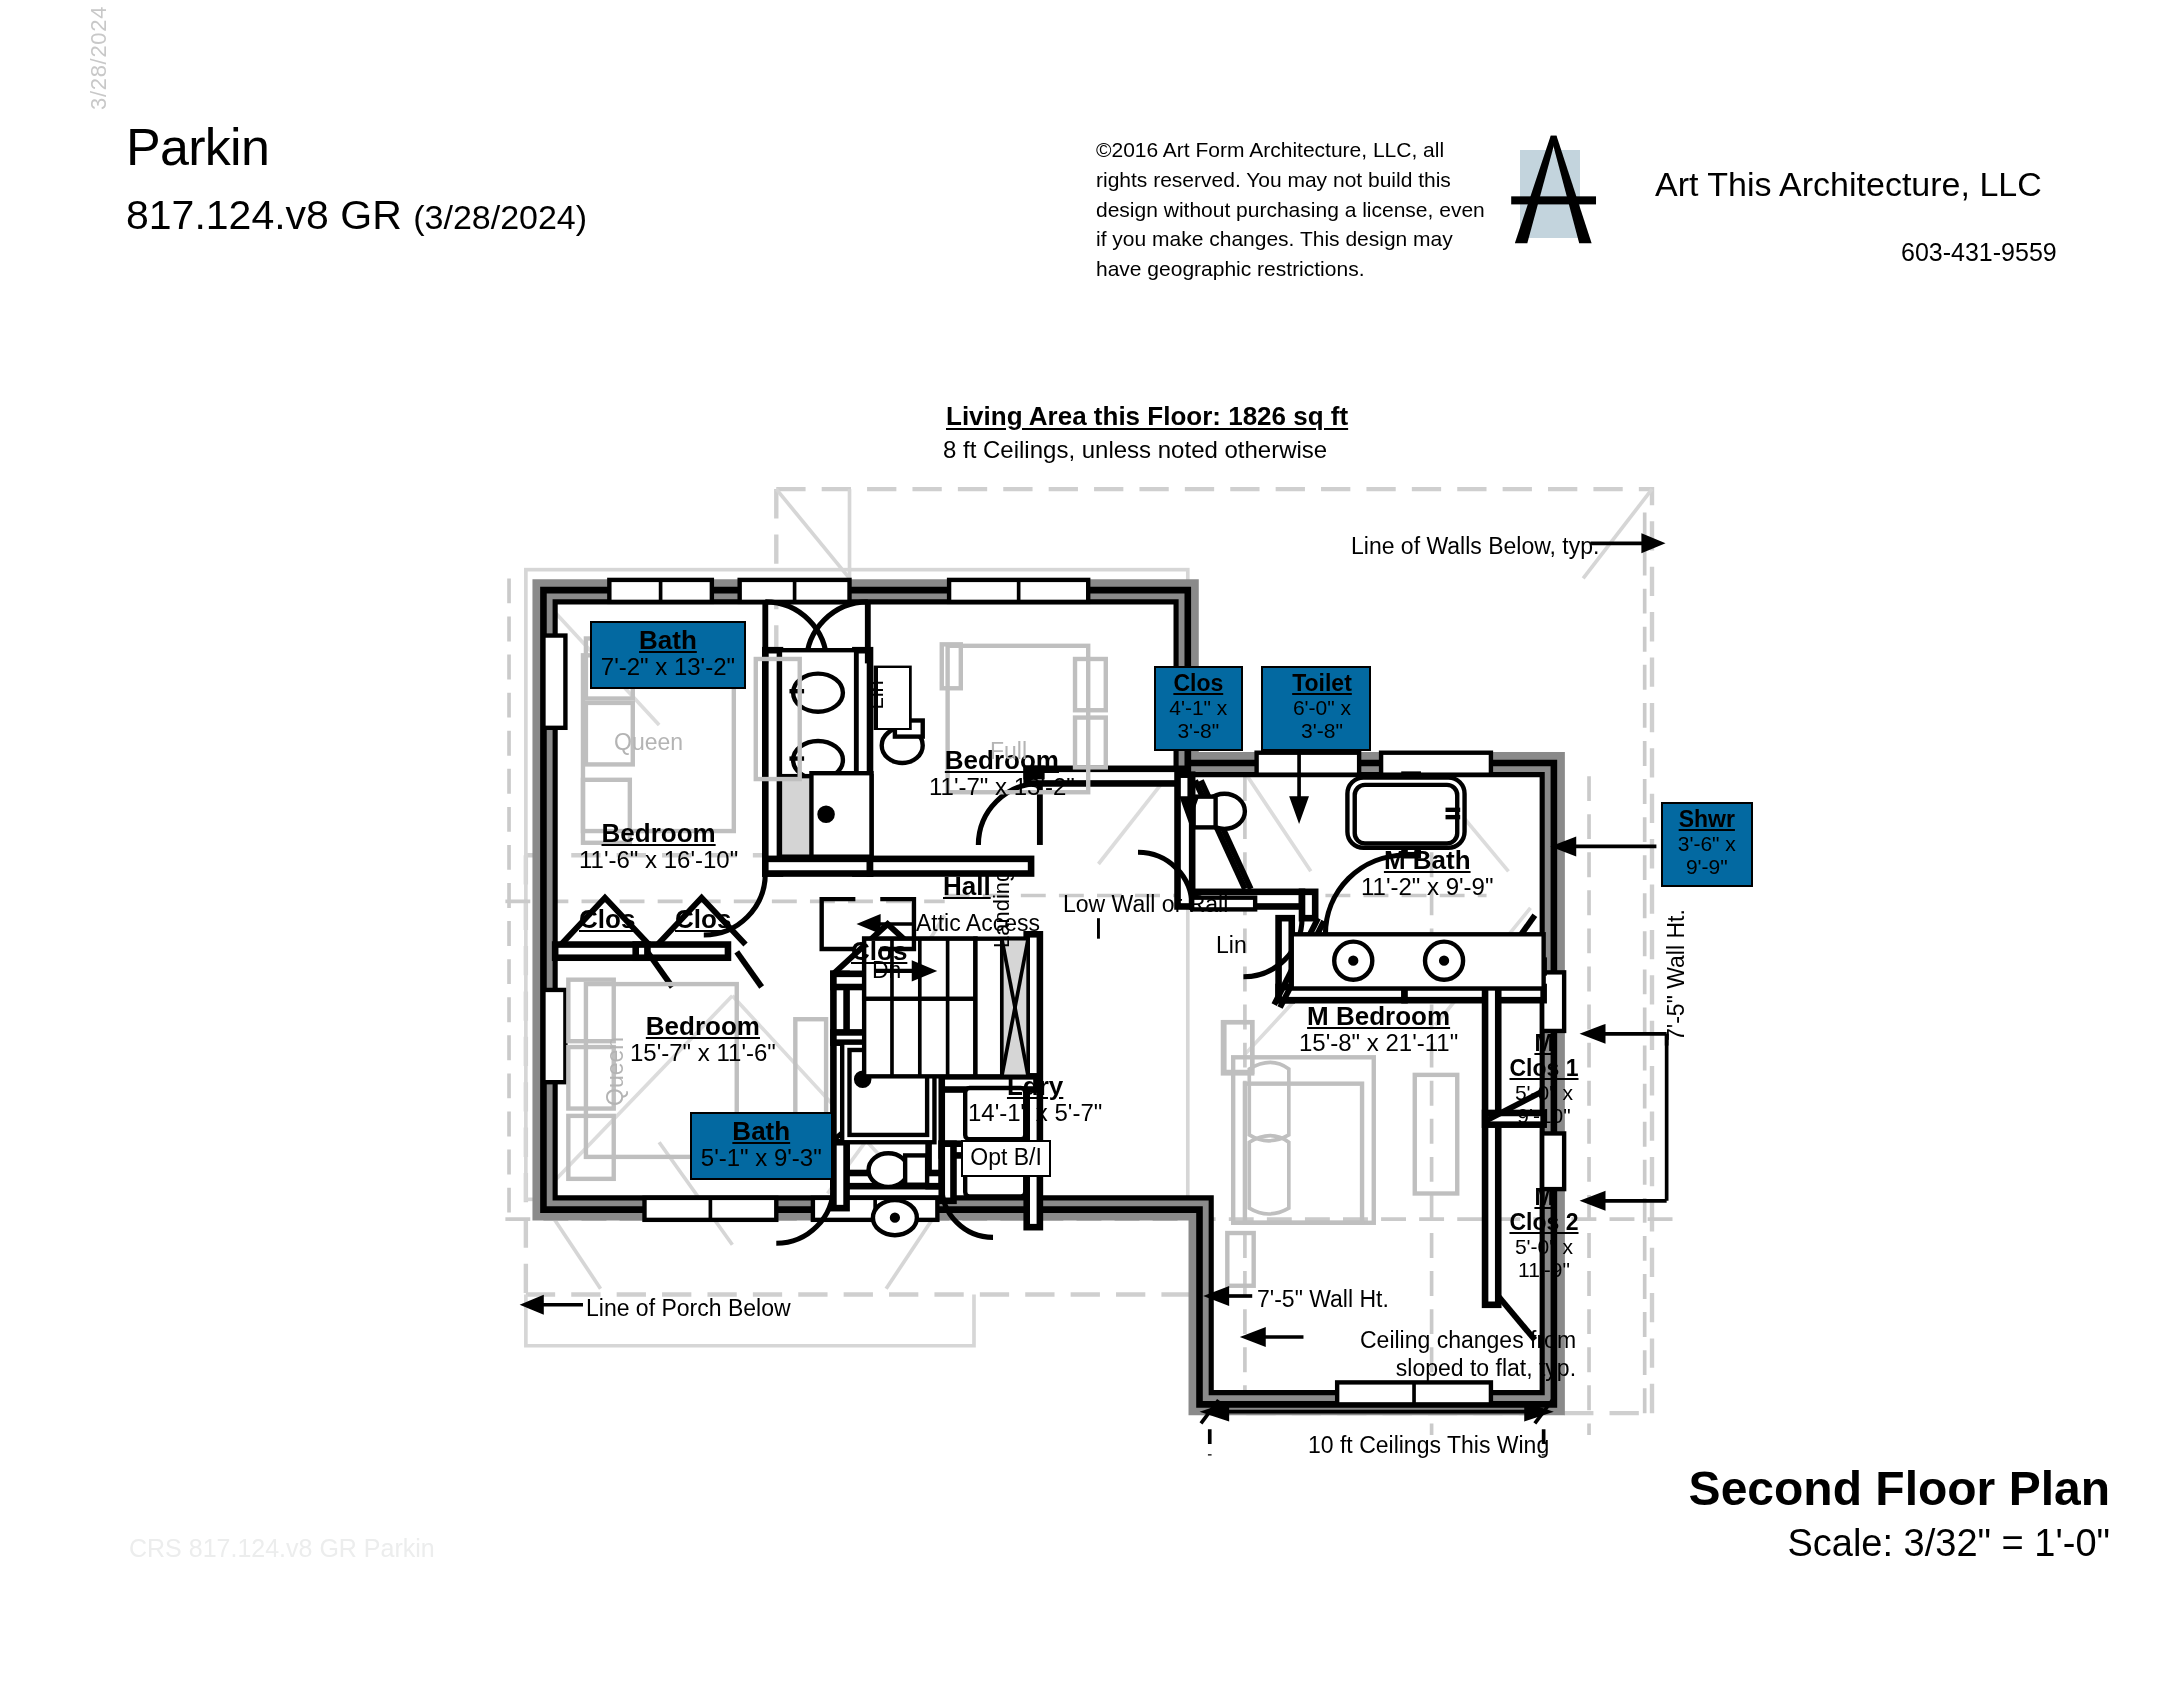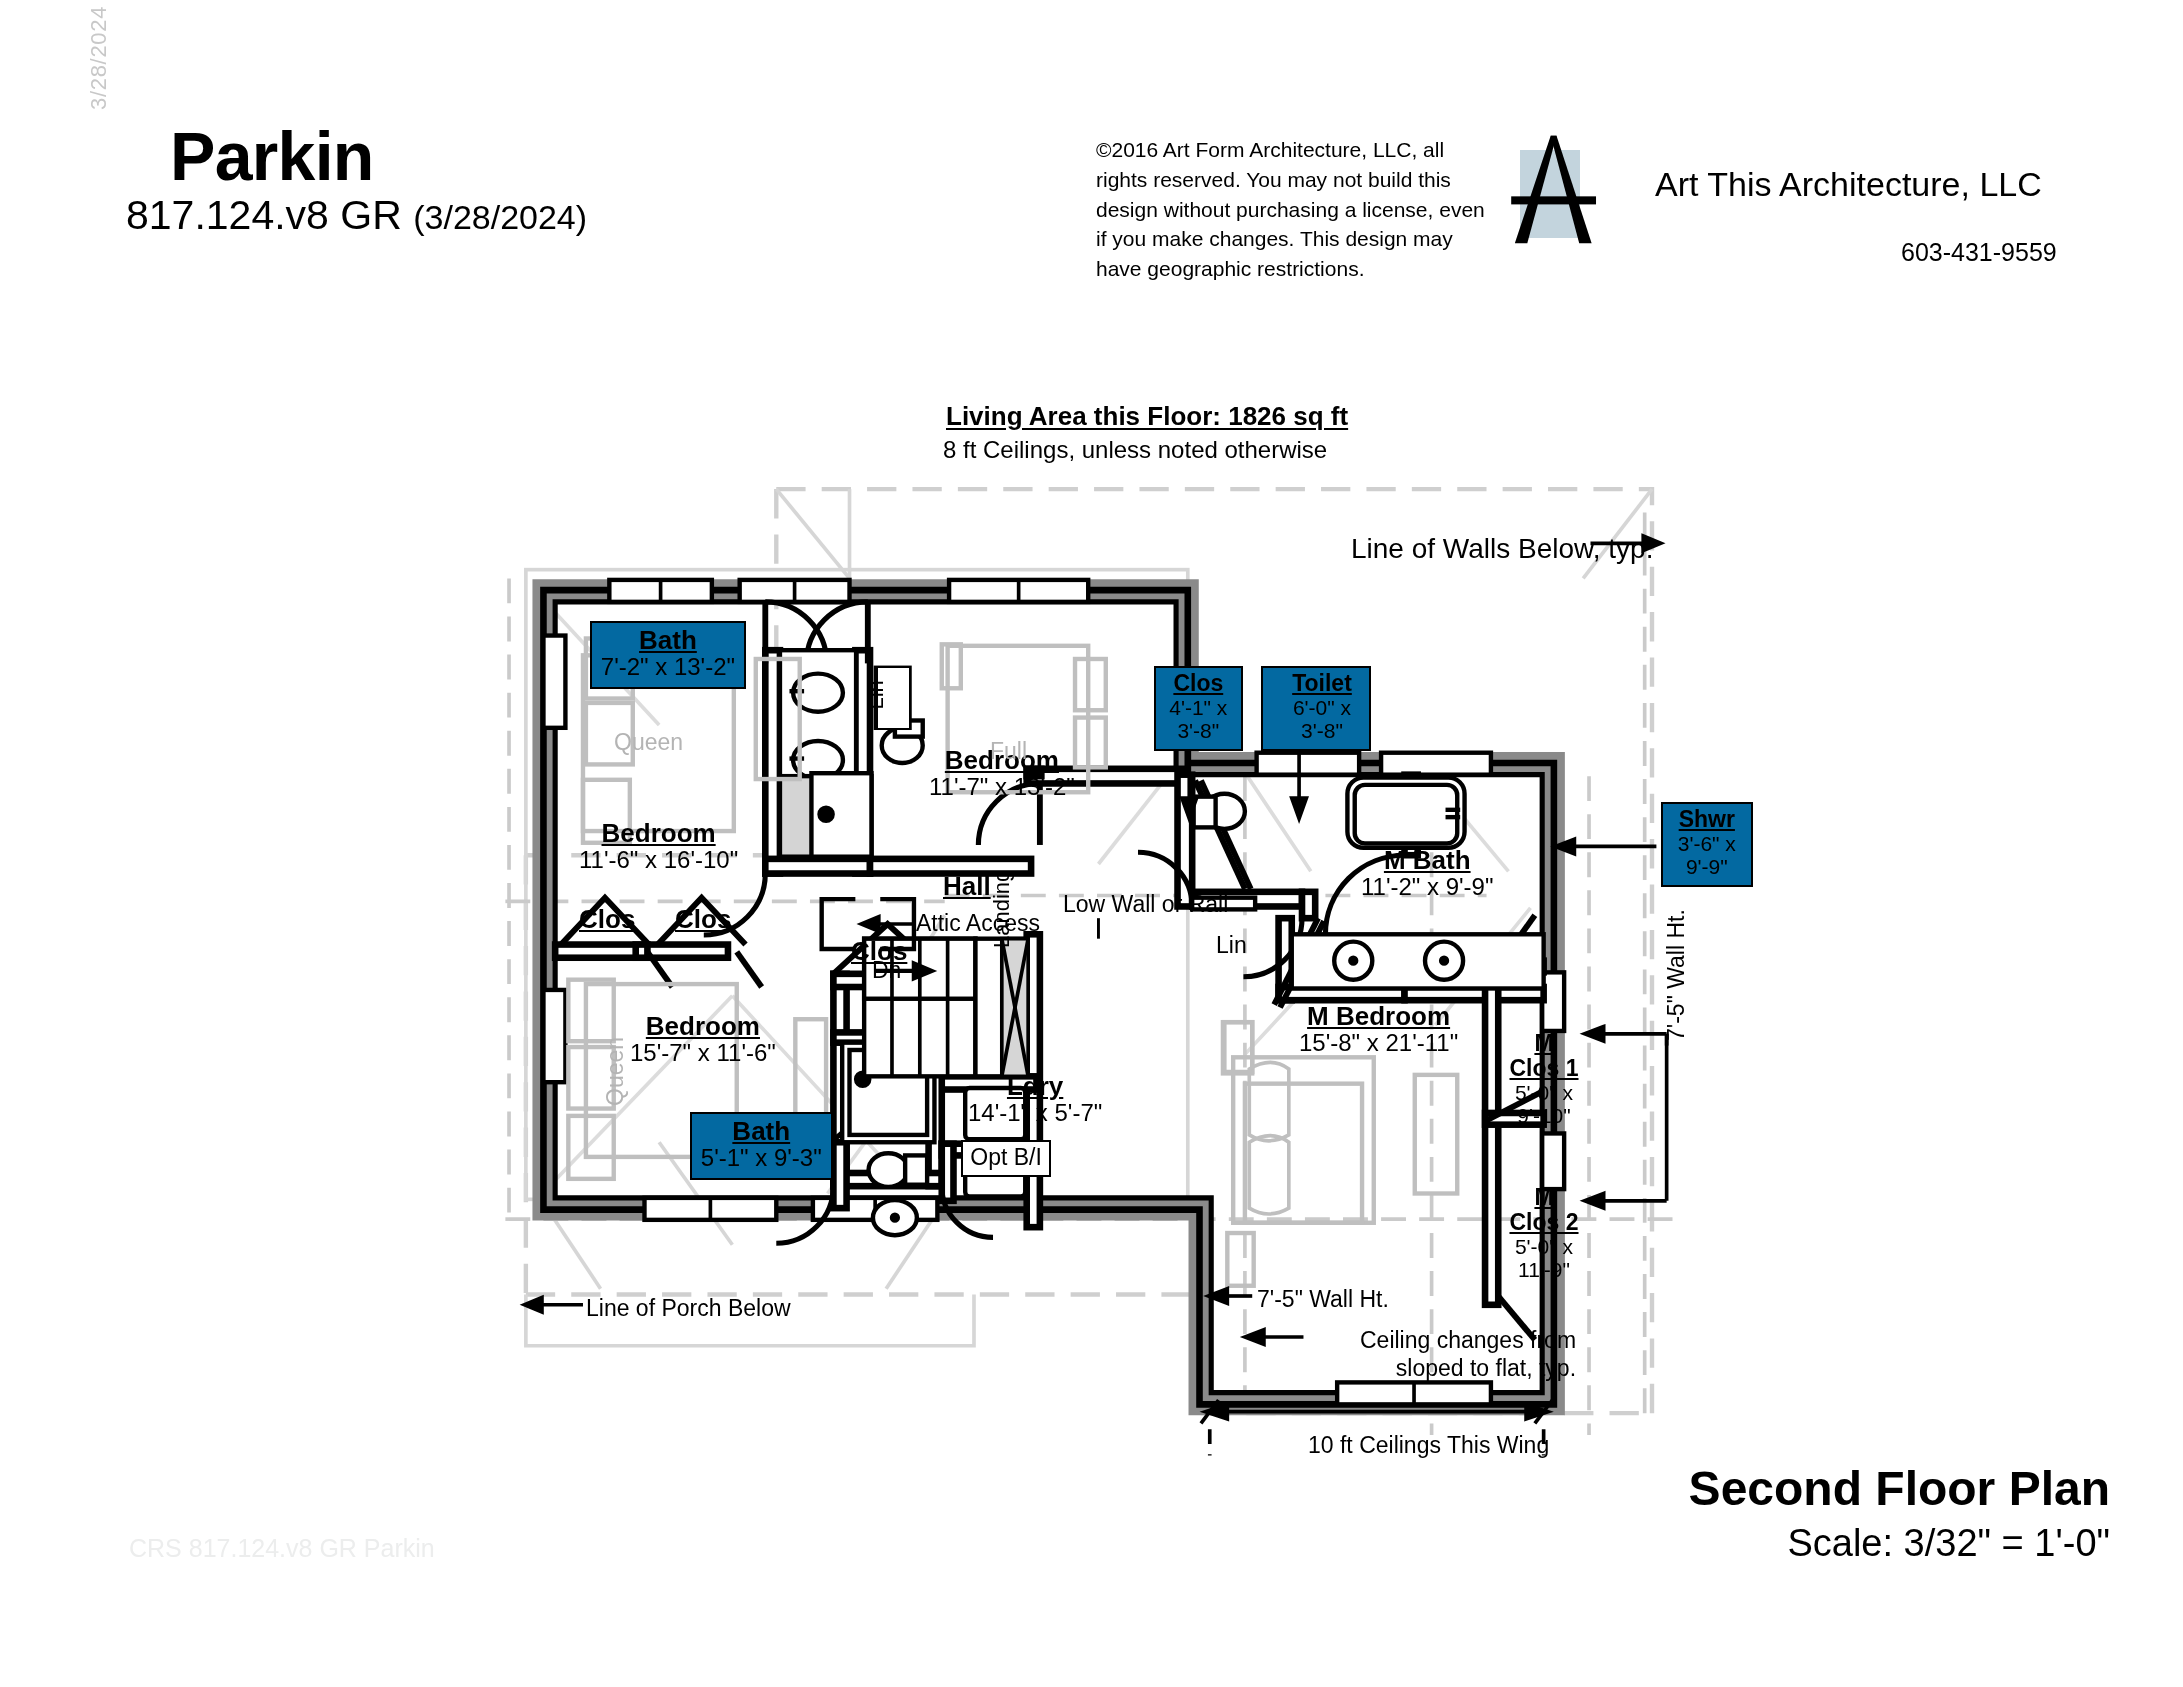--- a/index.html
+++ b/index.html
@@ -10,21 +10,21 @@
   }
   .abs{position:absolute;}
   .nosel{user-select:none;}
 
   
   #date-stamp{
     left:86px;top:110px;width:139px;
     transform:rotate(-90deg);transform-origin:left top;
     font-size:22px;color:#c8c8c8;letter-spacing:0.7px;white-space:nowrap;
   }
-  #project-name{left:126px;top:117px;font-size:68px;font-weight:bold;letter-spacing:-0.7px;margin-left:44px;}
+  #project-name{left:126px;top:117px;font-size:52px;font-weight:normal;letter-spacing:-0.7px;}
   #plan-code{left:126px;top:192px;font-size:41px;white-space:nowrap;}
   #plan-code .paren{font-size:34px;}
 
   #copyright{
     left:1096px;top:135px;width:395px;font-size:21px;line-height:1.42;
   }
   #logo-wrap{left:1505px;top:132px;width:125px;height:117px;}
   #logo-sq{left:15.4px;top:17.6px;width:60px;height:88px;background:#c3d4dd;}
   #firm-name{left:1655px;top:165px;font-size:34px;white-space:nowrap;}
   #firm-phone{left:1901px;top:238px;font-size:25px;white-space:nowrap;}
@@ -46,21 +46,21 @@
   .room-dim.sm{font-size:21px;}
 
   .boxed{background:#0369a1;border:2.2px solid #000;padding:2.9px 8.8px 5.9px;}
   .plainbox{background:#fff;border:2.2px solid #000;padding:2.2px 7.3px 3.7px;font-size:23px;}
 
   .tag{font-size:22px;white-space:nowrap;}
   .ghost{color:#b4b4b4;font-size:23px;white-space:nowrap;}
   .ghost-vert{color:#b4b4b4;font-size:23px;white-space:nowrap;
      transform:rotate(-90deg);transform-origin:left top;}
 
-  #annot-walls-below{left:1351px;top:533px;font-size:28px;white-space:nowrap;}
+  #annot-walls-below{left:1351px;top:533px;font-size:23px;white-space:nowrap;}
   #annot-porch-below{left:586px;top:1295px;font-size:23px;white-space:nowrap;}
   #annot-attic{left:916px;top:910px;font-size:23px;white-space:nowrap;}
   #annot-lowwall{left:1063px;top:891px;font-size:23px;white-space:nowrap;}
   #annot-wallht-bot{left:1257px;top:1286px;font-size:23px;white-space:nowrap;}
   #annot-ceilchg{left:1360px;top:1326px;font-size:23px;line-height:1.22;text-align:right;}
   #annot-tenft{left:1308px;top:1432px;font-size:23px;white-space:nowrap;text-align:center;}
   #annot-wallht-vert{left:1663px;top:1041px;font-size:23px;white-space:nowrap;
      transform:rotate(-90deg);transform-origin:left top;}
 
   #sheet-title{right:73px;top:1461px;font-size:48px;font-weight:bold;

